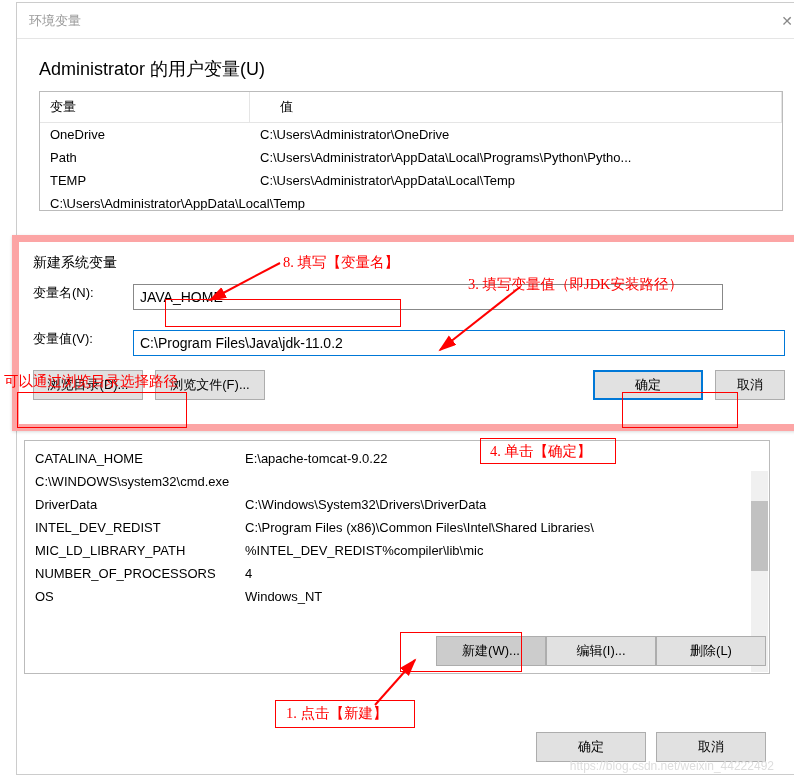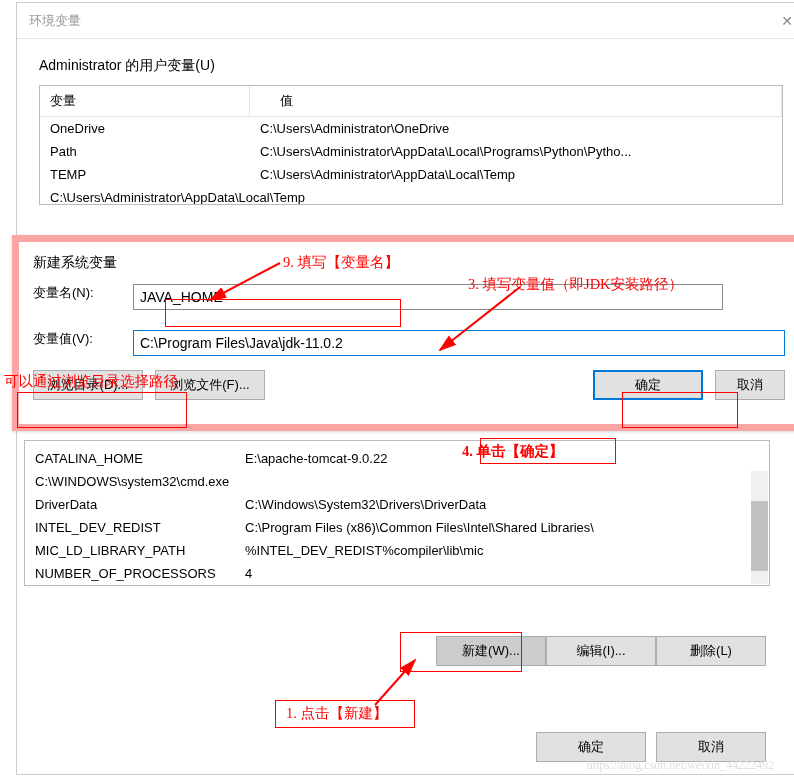--- a/index.html
+++ b/index.html
@@ -5,24 +5,24 @@
 * { box-sizing: border-box; margin: 0; padding: 0; }
 body { font-family: "Microsoft YaHei", "Segoe UI", sans-serif; font-size: 13px; background: #fff; color: #000; width: 794px; height: 777px; position: relative; overflow: hidden; }
 
 .window { position: absolute; background: #fff; border: 1px solid #ccc; }
 .main-window { left: 16px; top: 2px; width: 790px; height: 773px; }
 .titlebar { height: 36px; display: flex; align-items: center; padding: 0 12px; border-bottom: 1px solid #e5e5e5; color: #999; }
 .titlebar .spacer { flex: 1; }
 .close-x { font-size: 14px; color: #888; cursor: pointer; }
 
 .content { padding: 18px 22px 6px 22px; }
-.group-label { font-size: 14px; margin-bottom: 10px; }
+.group-label { font-size: 18px; margin-bottom: 10px; }
 
 .table-wrap { border: 1px solid #bbb; height: 120px; overflow: hidden; }
-.table-wrap.big { height: 146px; position: relative; }
+.table-wrap.big { height: 234px; position: relative; }
 .table-header { display: flex; background: #fff; border-bottom: 1px solid #e5e5e5; gap: 20px; }
 .table-header div { padding: 6px 10px; font-size: 13px; border-right: 1px solid #e5e5e5; }
 .col-name { width: 210px; }
 .col-value { flex: 1; }
 .table-body { overflow-y: auto; height: calc(100% - 30px); }
 .row { display: flex; padding: 4px 0; }
 .row .c1 { width: 210px; padding-left: 10px; overflow: hidden; white-space: nowrap; }
 .row .c2 { flex: 1; padding-left: 10px; overflow: hidden; white-space: nowrap; text-overflow: ellipsis; }
 .scrollbar-v { position: absolute; right: 1px; top: 30px; bottom: 1px; width: 17px; background: #f0f0f0; }
 .scrollbar-v .thumb { background: #c1c1c1; width: 100%; height: 70px; }
@@ -38,21 +38,21 @@
 .btn.focused { border: 2px solid #0078d7; }
 
 .annotation { position: absolute; color: #ff0000; font-size: 14.5px; font-family: KaiTi, "楷体", serif; pointer-events: none; z-index: 100; }
 .red-box { position: absolute; border: 1.5px solid #ff0000; pointer-events: none; z-index: 99; }
 
 .sys-table-area { position: absolute; left: 24px; top: 440px; width: 746px; }
 
 .bottom-btns { position: absolute; right: 28px; top: 636px; display: flex; }
 .final-btns { position: absolute; right: 28px; top: 732px; display: flex; gap: 10px; }
 
-.watermark { position: absolute; bottom: 4px; right: 20px; color: #ddd; font-size: 12px; font-family: Liberation Serif, serif; z-index: 200; }
+.watermark { position: absolute; bottom: 4px; right: 20px; color: #ddd; font-size: 12px; font-family: Liberation Sans, sans-serif; z-index: 200; }
 
 svg.arrow { position: absolute; z-index: 100; pointer-events: none; }
 </style>
 </head>
 <body>
 
 <div class="window main-window">
   <div class="titlebar">
     <span>环境变量</span>
     <span class="spacer"></span>
@@ -155,23 +155,23 @@
 </div>
 
 <div class="red-box" style="left:165px; top:299px; width:236px; height:28px;"></div>
 <div class="red-box" style="left:17px; top:392px; width:170px; height:36px;"></div>
 <div class="red-box" style="left:622px; top:392px; width:116px; height:36px;"></div>
 <div class="red-box" style="left:400px; top:632px; width:122px; height:40px;"></div>
 <div class="red-box" style="left:275px; top:700px; width:140px; height:28px;"></div>
 <div class="red-box" style="left:480px; top:438px; width:136px; height:26px;"></div>
 
 <div class="annotation" style="left:286px; top:704px;">1. 点击【新建】</div>
-<div class="annotation" style="left:283px; top:253px;">9. 填写【变量名】</div>
+<div class="annotation" style="left:283px; top:253px;">8. 填写【变量名】</div>
 <div class="annotation" style="left:468px; top:275px;">3. 填写变量值（即JDK安装路径）</div>
-<div class="annotation" style="left:462px; top:442px;font-weight:bold;">4. 单击【确定】</div>
+<div class="annotation" style="left:490px; top:442px;">4. 单击【确定】</div>
 <div class="annotation" style="left:4px; top:372px;">可以通过浏览目录选择路径</div>
 
 <svg class="arrow" style="left:200px; top:258px; width:90px; height:50px;">
   <defs>
       <marker id="ah1" markerWidth="10" markerHeight="10" refX="8" refY="3" orient="auto">
         <path d="M0,0 L0,6 L9,3 z" fill="#ff0000"></path>
       </marker>
     </defs>
   <line x1="80" y1="5" x2="10" y2="42" stroke="#ff0000" stroke-width="2" marker-end="url(#ah1)"></line>
 </svg>

